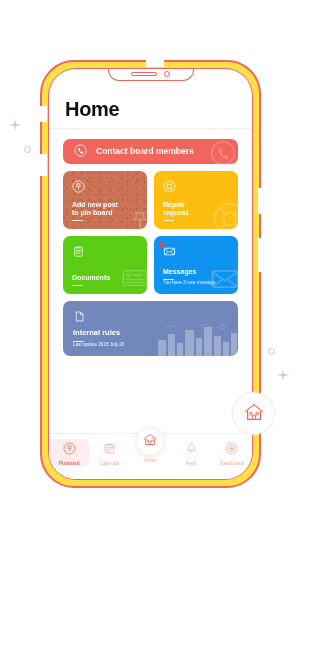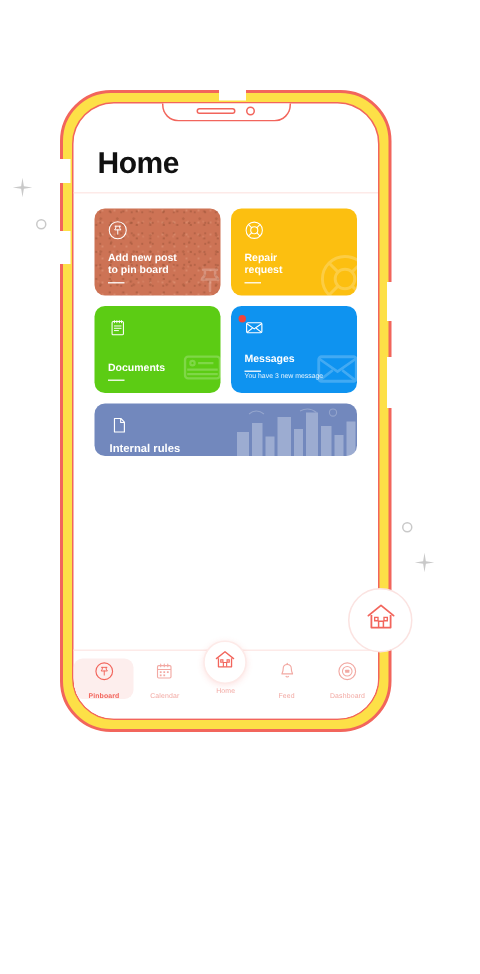--- a/index.html
+++ b/index.html
@@ -73,21 +73,21 @@
       radial-gradient(circle at 86% 74%, rgba(105,52,28,.5) .7px, transparent 1px),
       radial-gradient(circle at 24% 88%, rgba(255,200,170,.4) .5px, transparent .8px),
       radial-gradient(circle at 56% 36%, rgba(100,50,26,.45) .55px, transparent .85px);
     background-size:9px 9px,11px 11px,8px 8px,13px 13px,10px 10px,7px 7px;
   }
   .amber{background:#fcbf10;}
   .green{background:#5ccc14;}
   .blue{background:#0e93f0;}
   .slate{background:#7288bd;}
 
-  .wide{height:35px;padding:8px 10px;display:flex;flex-direction:column;}
+  .wide{height:55px;padding:8px 10px;display:flex;flex-direction:column;}
   .wide .ttl{font-size:7.5px;margin-top:auto;}
 
   .dot-badge{
     position:absolute;left:5px;top:6px;width:5px;height:5px;border-radius:50%;
     background:#f2433a;z-index:4;
   }
 
   
   .skyline{position:absolute;right:0;bottom:0;width:82px;height:34px;opacity:.3;z-index:1;}
 
@@ -144,20 +144,35 @@
       </div>
 
       <div class="screen">
 
         <div class="header">
           <div class="page-title">Home</div>
         </div>
 
         <div class="content">
 
+          <div class="card banner">
+            <span class="ic">
+              <svg width="13" height="13" viewBox="0 0 22 22">
+                <circle cx="11" cy="11" r="9.6" fill="none" stroke="#fff" stroke-width="1.3"></circle>
+                <path d="M7.6 7.2c.6-.6 1.3-.5 1.7.1l.9 1.4c.3.5.2 1-.2 1.3l-.6.5c-.1.6 1.6 2.9 2.4 3.1l.5-.6c.4-.4.9-.5 1.4-.2l1.4.9c.6.4.6 1.1.1 1.7-1.1 1.2-2.7.7-4.5-.8-1.9-1.6-3.8-4.3-3.6-5.8.1-.7.2-1.1.5-1.6z" fill="#fff"></path>
+              </svg>
+            </span>
+            <span class="ttl">Contact board members</span>
+            <span class="ghost" style="right:2px;bottom:-6px;">
+              <svg width="26" height="26" viewBox="0 0 22 22">
+                <circle cx="11" cy="11" r="9.6" fill="none" stroke="#fff" stroke-width="1.3"></circle>
+                <path d="M7.6 7.2c.6-.6 1.3-.5 1.7.1l.9 1.4c.3.5.2 1-.2 1.3l-.6.5c-.1.6 1.6 2.9 2.4 3.1l.5-.6c.4-.4.9-.5 1.4-.2l1.4.9c.6.4.6 1.1.1 1.7-1.1 1.2-2.7.7-4.5-.8-1.9-1.6-3.8-4.3-3.6-5.8.1-.7.2-1.1.5-1.6z" fill="#fff"></path>
+              </svg>
+            </span>
+          </div>
 
           <div class="row">
 
             <div class="card cork">
               <span class="ic">
                 <svg width="13" height="13" viewBox="0 0 22 22">
                   <circle cx="11" cy="11" r="9.6" fill="none" stroke="#fff" stroke-width="1.2"></circle>
                   <path d="M8 6.4h6M8.8 6.4v2.1c0 .9-1.3 1.1-1.3 2.1h7c0-1-1.3-1.2-1.3-2.1V6.4M11 10.6v4.9" fill="none" stroke="#fff" stroke-width="1.1" stroke-linecap="round"></path>
                 </svg>
               </span>

